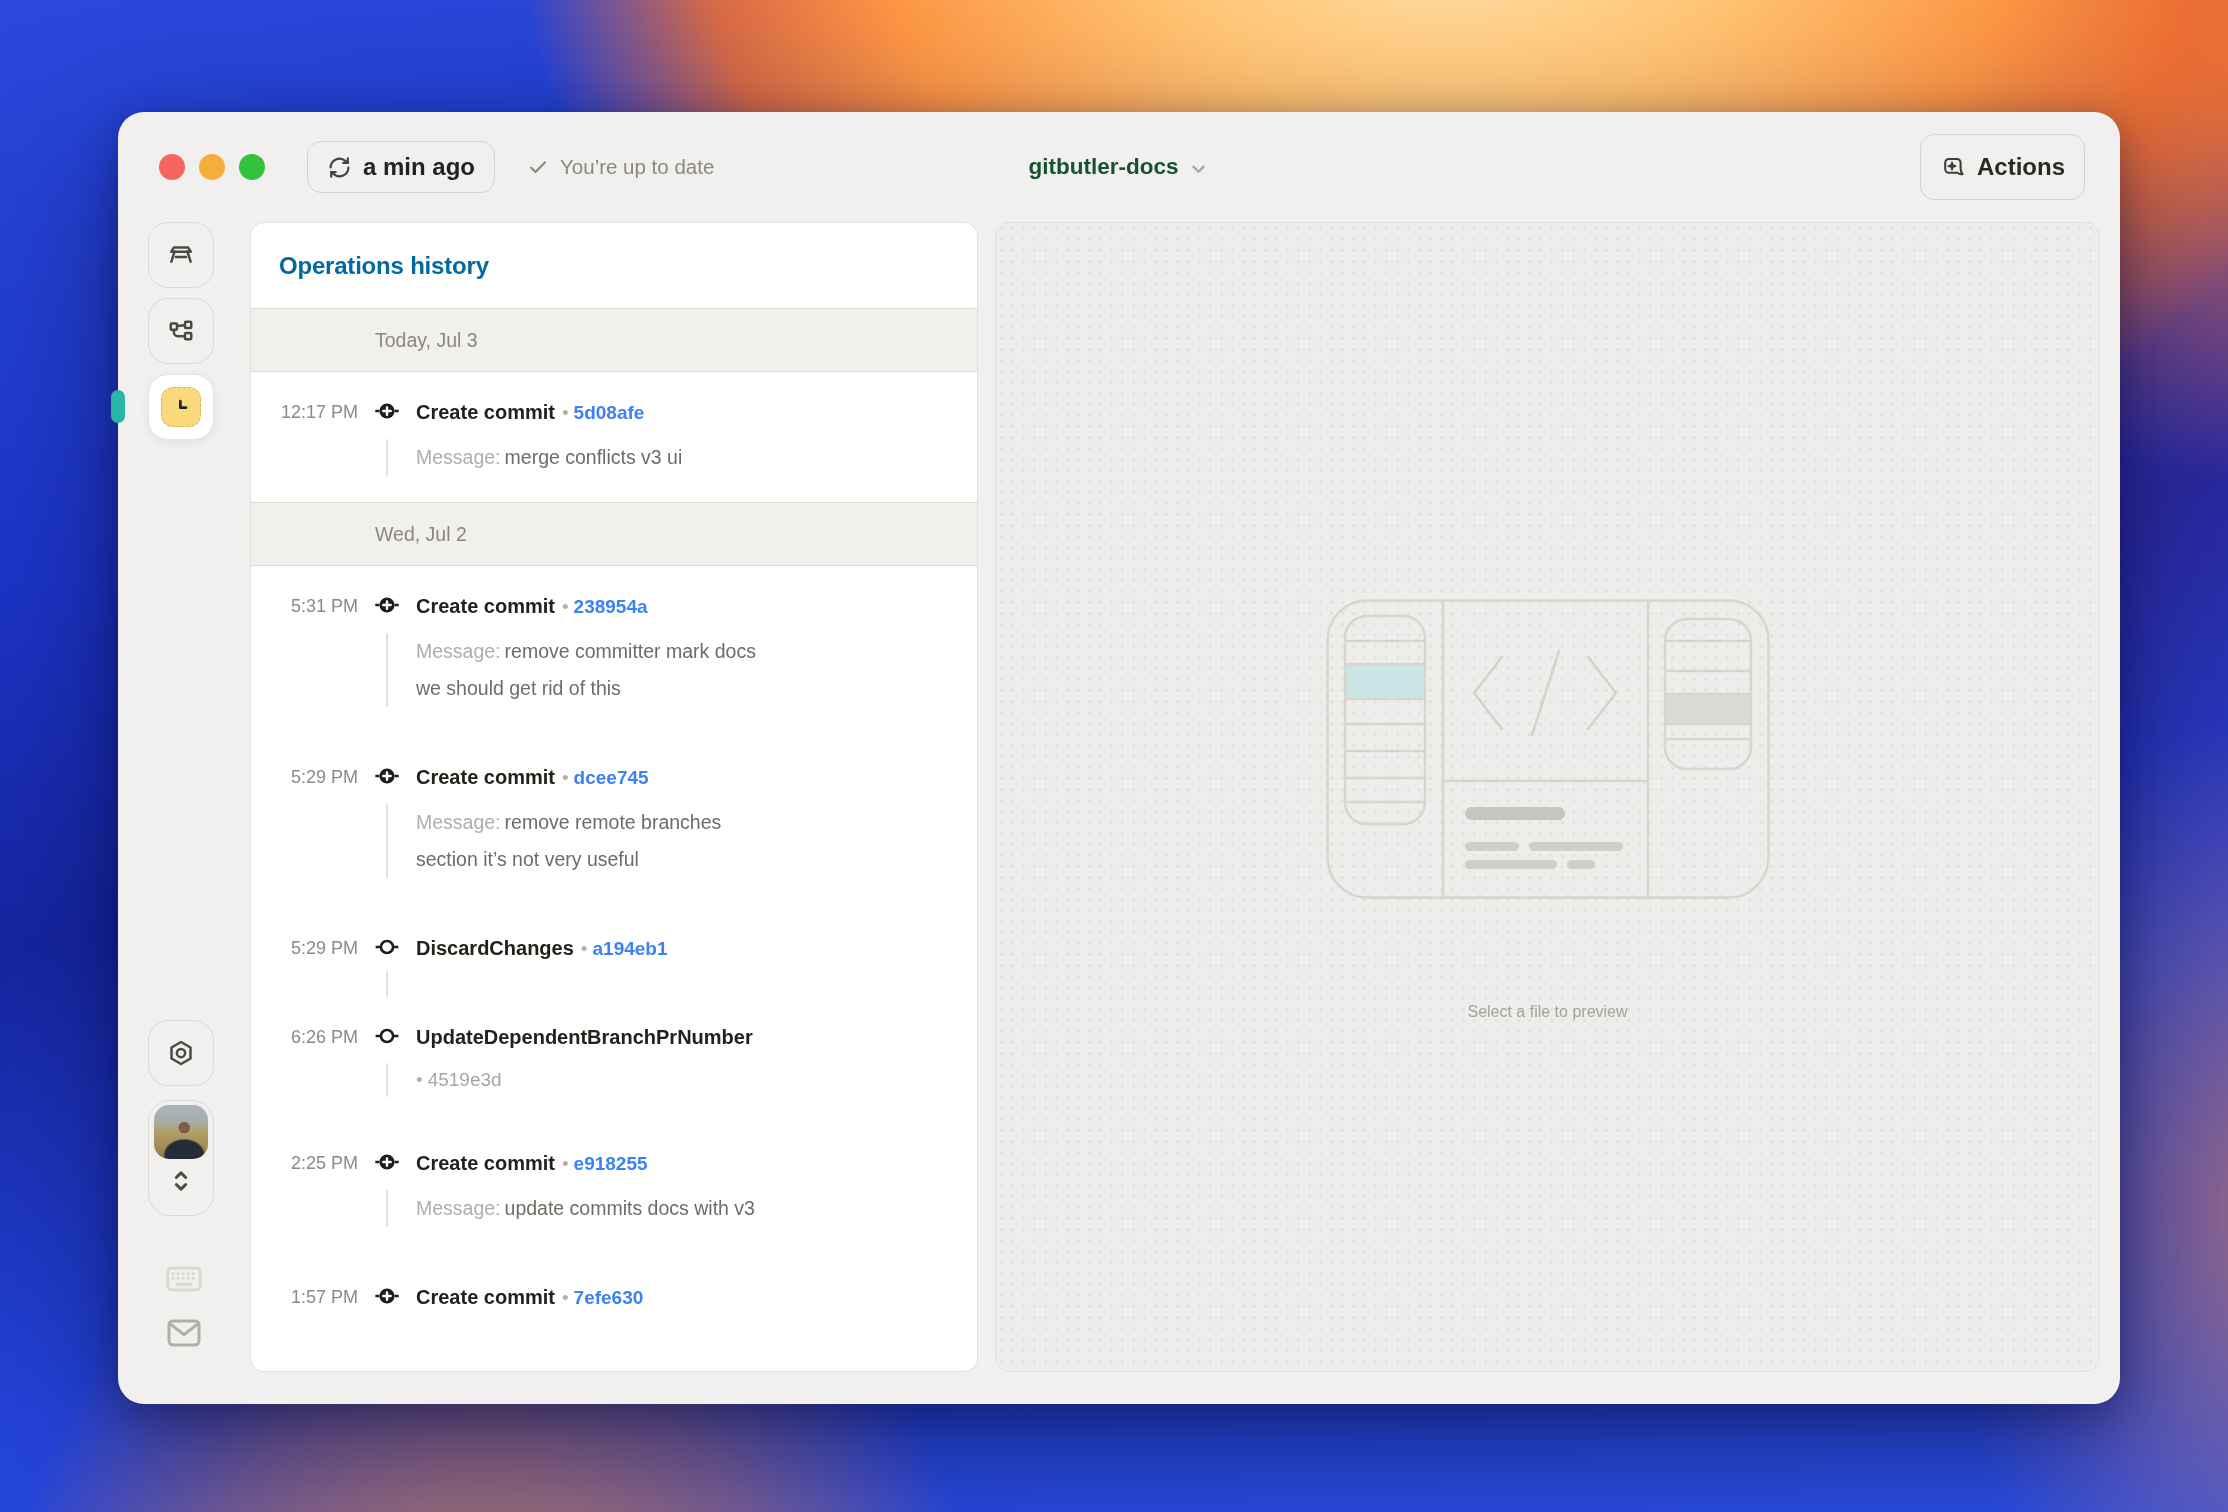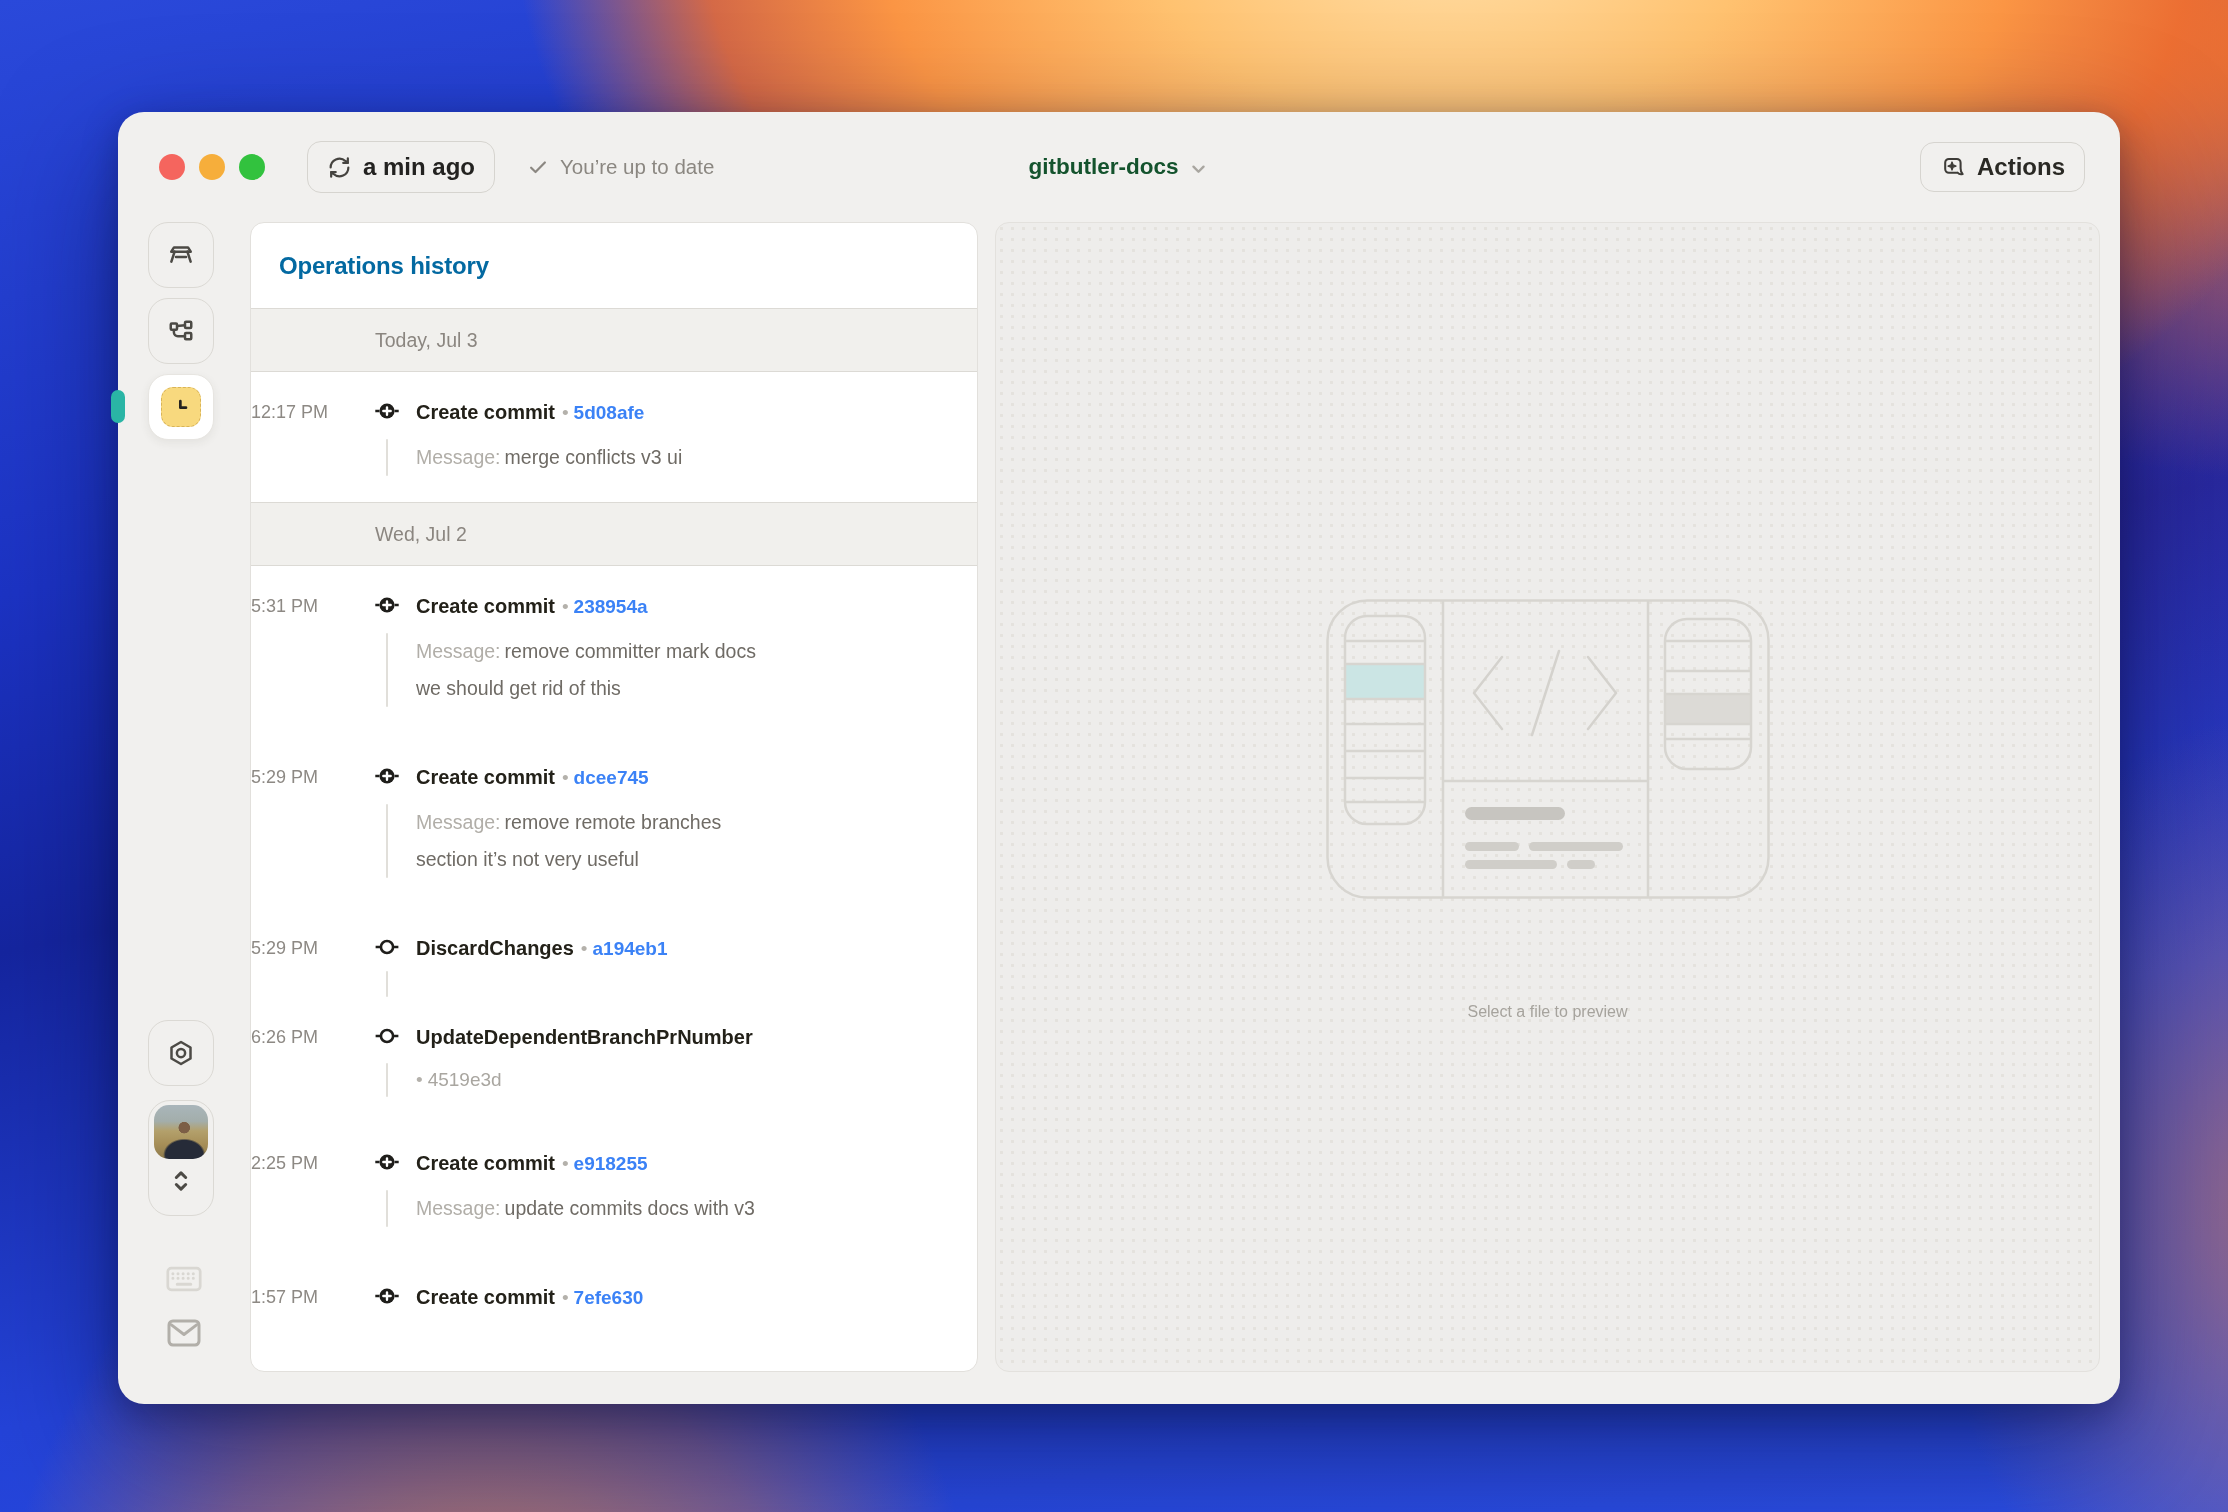--- a/index.html
+++ b/index.html
@@ -21,21 +21,21 @@
   .lights{display:flex;gap:14px;}
   .light{width:26px;height:26px;border-radius:50%;}
   .pill-btn{height:52px;border:1.5px solid #d6d4cf;border-radius:14px;display:flex;align-items:center;
     gap:11px;padding:0 19px;color:#2a2924;font-size:24px;font-weight:700;cursor:default;box-sizing:border-box;}
   .sync-btn{margin-left:42px;color:#232220;}
   .sync-btn svg{color:#45433f;}
   .status{margin-left:32px;display:flex;align-items:center;gap:11px;color:#8b8781;font-size:20.5px;}
   .project{position:absolute;left:50%;transform:translateX(-50%);display:flex;align-items:center;gap:9px;
     font-size:22.5px;font-weight:700;color:#14532d;}
   .project svg{color:#a9a6a0;margin-top:3px;}
-  .actions-btn{margin-left:auto;height:50px;}
+  .actions-btn{margin-left:auto;height:66px;}
   .actions-btn svg{color:#3e3c38;}
   
   .rail{position:absolute;left:0;top:110px;width:132px;height:1150px;}
   .rail-btn{position:absolute;left:30px;width:66px;height:66px;border:1.5px solid #dbd9d4;border-radius:20px;
     display:flex;align-items:center;justify-content:center;color:#4c4a45;box-sizing:border-box;}
   .rail-btn.active{background:#fff;border-color:#e7e5e1;box-shadow:0 3px 10px rgba(60,55,40,.07);}
   .active-inner{width:40px;height:40px;border-radius:12px;background:#f8d97e;border:1.5px dashed #d9b458;
     display:flex;align-items:center;justify-content:center;box-sizing:border-box;}
   .teal-pill{position:absolute;left:-7px;top:168px;width:14px;height:33px;border-radius:7px;}
   .avatar-group{position:absolute;left:30px;top:878px;width:66px;height:116px;border:1.5px solid #dbd9d4;
@@ -48,21 +48,21 @@
   .avatar-chevrons{margin-top:5px;color:#4c4a45;}
   .ghost-icon{position:absolute;left:50%;transform:translateX(-50%);display:flex;}
   
   .history-panel{position:absolute;left:132px;top:110px;width:728px;height:1150px;background:#ffffff;
     border:1px solid #e2e0dc;border-radius:14px;overflow:hidden;box-sizing:border-box;}
   .hp-header{height:85px;display:flex;align-items:center;padding-left:28px;font-size:24px;font-weight:700;
     color:#0369a1;letter-spacing:-.2px;}
   .group-header{height:64px;background:#f1f0ed;border-top:1px solid #dcdad5;border-bottom:1px solid #dcdad5;
     display:flex;align-items:center;padding-left:124px;color:#8b8680;font-size:19.5px;box-sizing:border-box;}
   .entry{display:grid;grid-template-columns:107px 58px 1fr;padding-top:26px;}
-  .entry .time{grid-area:1/1;font-size:18px;color:#8d8984;padding-top:4px;}
+  .entry .time{grid-area:1/1;text-align:right;font-size:18px;color:#8d8984;padding-top:4px;}
   .entry .op-icon{grid-area:1/2;justify-self:center;height:26px;}
   .entry .title-line{grid-area:1/3;font-size:20px;font-weight:700;color:#232119;padding-right:30px;line-height:28px;}
   .dot{color:#b4b1ab;font-weight:400;font-size:19px;margin:0 5px 0 7px;}
   .sha{color:#3b82f6;font-weight:700;font-size:19px;}
   .sub{grid-area:2/2/3/4;display:flex;margin-top:12px;padding-bottom:30px;}
   .sub.stub{margin-top:8px;padding-bottom:0;height:26px;}
   .sub.short{padding-bottom:26px;}
   .vline-col{width:58px;display:flex;justify-content:center;flex:none;}
   .vline{width:2px;background:#e1dfda;border-radius:1px;}
   .msg{flex:1;padding-right:34px;}

